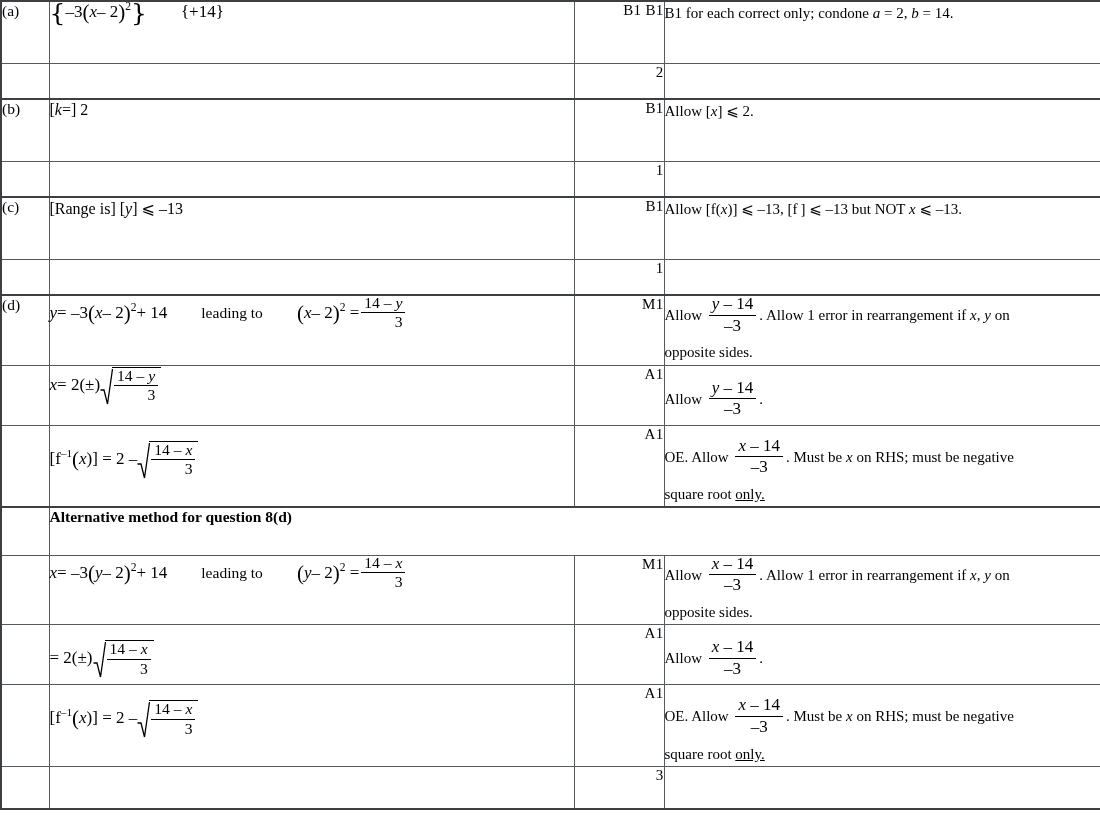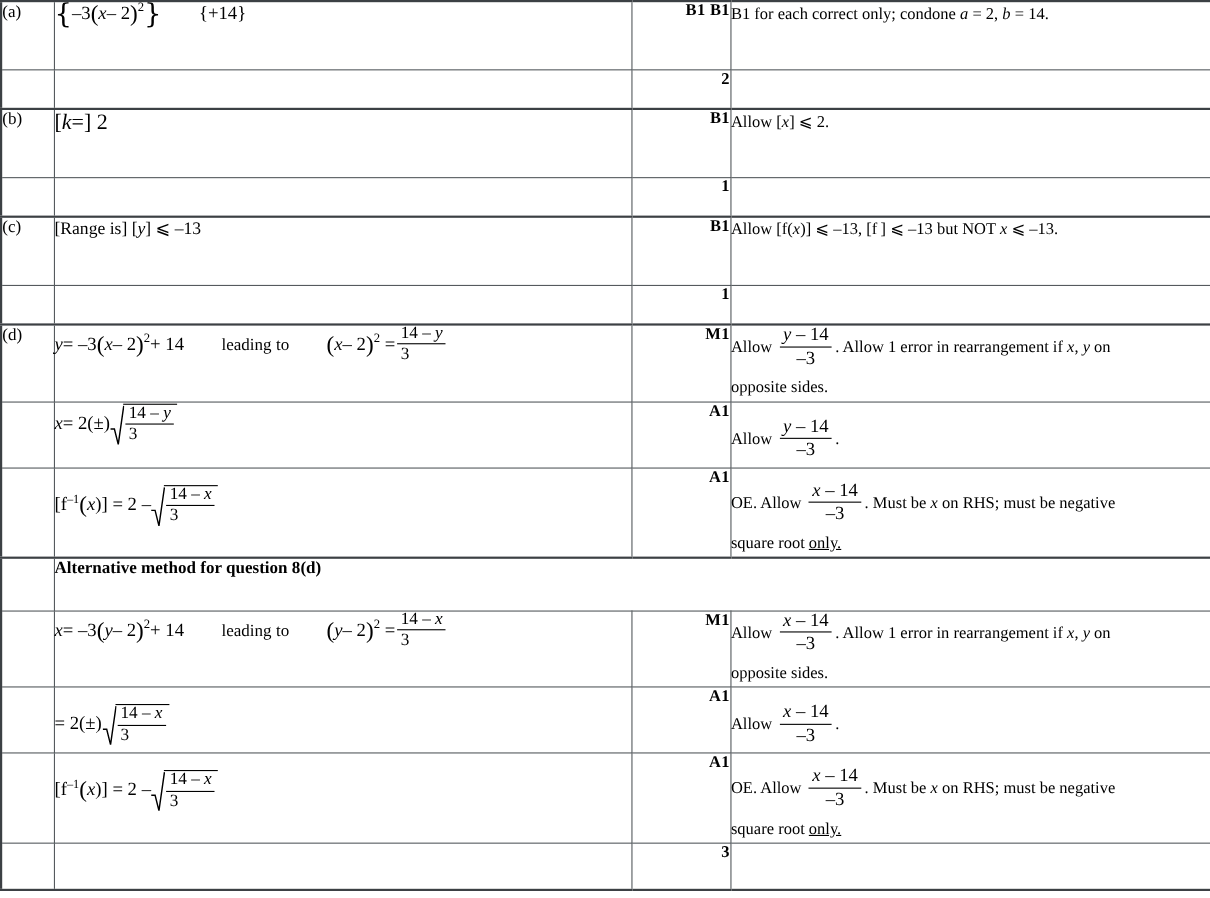--- a/index.html
+++ b/index.html
@@ -46,21 +46,21 @@
     padding: 8px 0 0 4px;
     font-size: 15.5px;
     text-align: left;
   }
   .cell-work {
     padding: 10px 8px 8px 12px;
   }
   .cell-mark {
     padding: 9px 10px 0 0;
     text-align: right;
-    font-weight: bold;
+    font-weight: normal;
     font-size: 15px;
     letter-spacing: .3px;
     margin-left: 16px;
   }
   .cell-note {
     padding: 9px 8px 6px 7px;
     font-size: 15px;
     line-height: 1.55;
   }
   .cell-alt {
@@ -108,21 +108,21 @@
   .paren-big {
     font-size: 21px;
     vertical-align: -2px;
     line-height: 0;
   }
 
   
   .frac {
     display: inline-block;
     vertical-align: middle;
-    text-align: left;
+    text-align: right;
     line-height: 1.05;
     margin: 0 2px;
     position: relative;
     top: -1px;
   }
   .frac .num {
     display: block;
     padding: 0 3px 1px 3px;
     border-bottom: 1.3px solid #000;
     font-size: 0.92em;
@@ -198,21 +198,21 @@
   <tr class="r-total grp-bot">
     <td class="cell-part cell-blank"></td>
     <td class="cell-work cell-blank"></td>
     <td class="cell-mark">2</td>
     <td class="cell-note cell-blank"></td>
   </tr>
 
   <tr class="r-main">
     <td class="cell-part">(b)</td>
     <td class="cell-work">
-      <span class="m" style="font-size:20px"><span>[</span><span class="it">k</span><span>=] 2</span></span>
+      <span class="m" style="font-size:16px"><span>[</span><span class="it">k</span><span>=] 2</span></span>
     </td>
     <td class="cell-mark">B1</td>
     <td class="cell-note">
       <span>Allow [</span><span class="it">x</span><span>] ⩽ 2.</span>
     </td>
   </tr>
   <tr class="r-total grp-bot">
     <td class="cell-part cell-blank"></td>
     <td class="cell-work cell-blank"></td>
     <td class="cell-mark">1</td>

